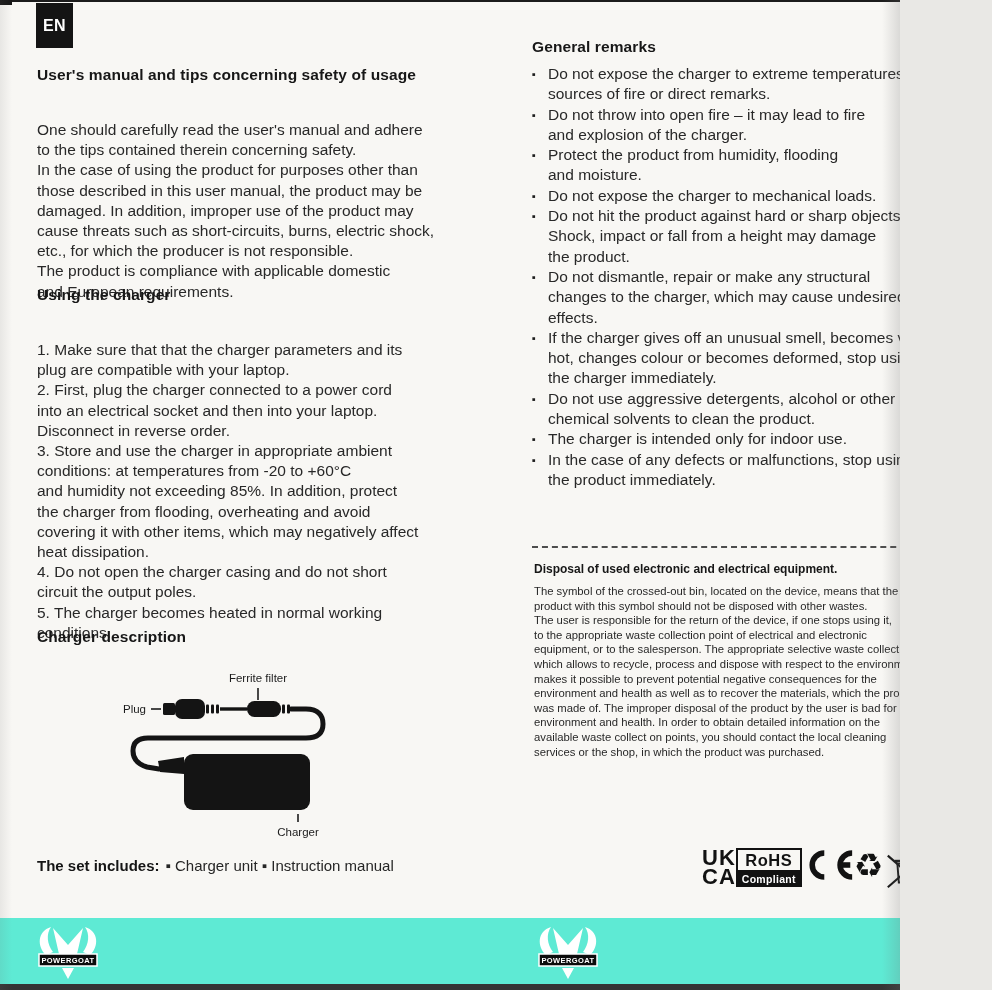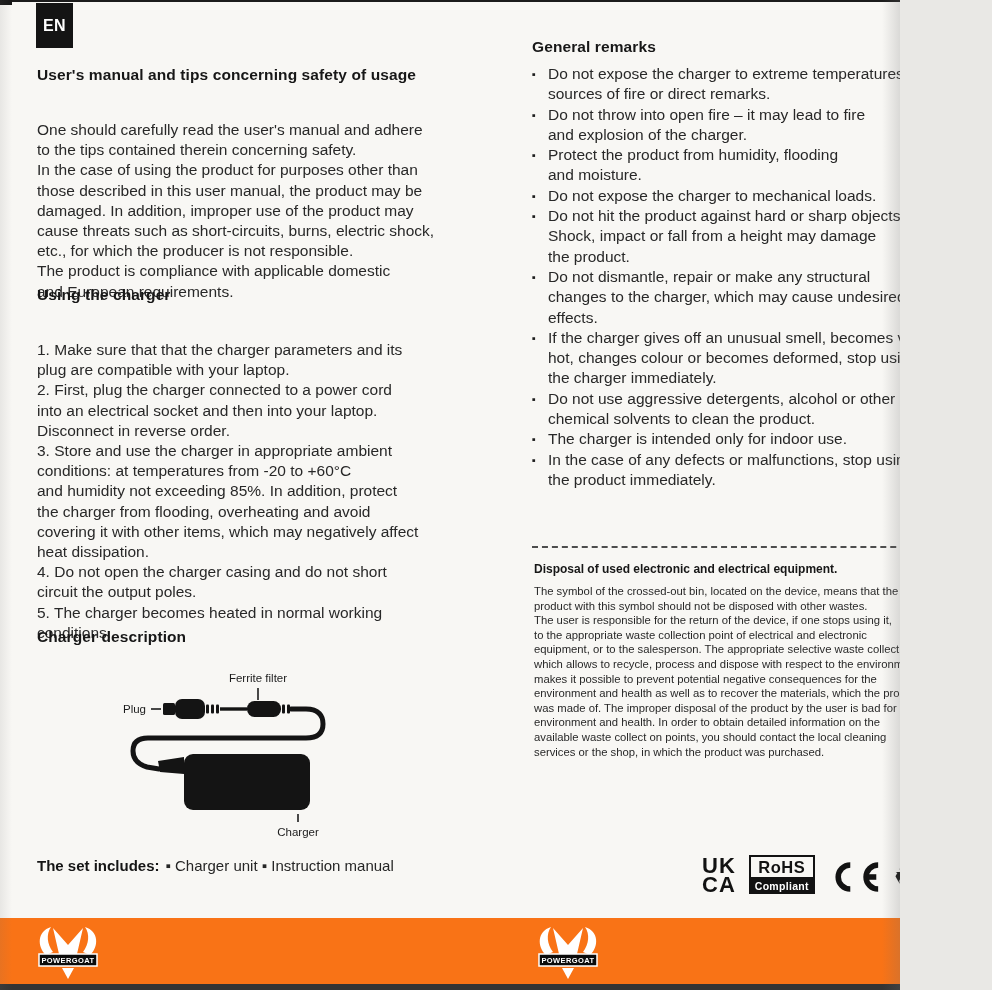--- a/index.html
+++ b/index.html
@@ -59,29 +59,29 @@
     font-size:15.5px; line-height:20.3px; white-space:pre-line; color:#282828;
   }
   .bullets li::before {
     content:"▪"; position:absolute; left:0; top:0;
     font-size:11px; line-height:20.3px; color:#1d1d1d;
   }
   .divider { position:absolute; left:532px; top:546px; width:414px; border-top:2px dashed #4d4d4d; }
   .disposal-h { position:absolute; left:534px; top:562px; margin:0; font-size:12px; font-weight:700; color:#171717; }
   .disposal-t { left:534px; top:584px; width:442px; }
 
-  .certs { position:absolute; left:702px; top:848px; height:46px; display:flex; align-items:flex-end; gap:13px; }
+  .certs { position:absolute; left:702px; top:848px; height:46px; display:flex; align-items:flex-start; }
   .ukca { font-weight:800; font-size:22px; line-height:19px; color:#121212; letter-spacing:1px; }
   .rohs { text-align:center; width:66px; }
   .rohs-top { border:2.5px solid #121212; font-weight:700; font-size:16.5px; line-height:20px; color:#121212; letter-spacing:.5px; }
   .rohs-bottom { background:#121212; color:#fff; font-size:10.5px; font-weight:700; line-height:15px; letter-spacing:.3px; }
   .ce svg, .weee { display:block; }
   .recycle { font-size:33px; line-height:36px; color:#121212; font-family:"DejaVu Sans", sans-serif; }
 
-  .footer-bar { position:absolute; left:0; top:918px; width:992px; height:72px; background:#f97316; }
+  .footer-bar { position:absolute; left:0; top:918px; width:992px; height:72px; background:#5eead4; }
   .footer-bar .edge { position:absolute; left:0; bottom:0; width:100%; height:6px; background:#343434; }
   .goat { position:absolute; top:7px; }
   .goat-1 { left:36px; }
   .goat-2 { left:536px; }
   .goat text { fill:#ffffff; font-family:"Liberation Sans", sans-serif; font-weight:700; font-size:7.5px; letter-spacing:.4px; }
 </style>
 </head>
 <body>
 
 <div class="page">

